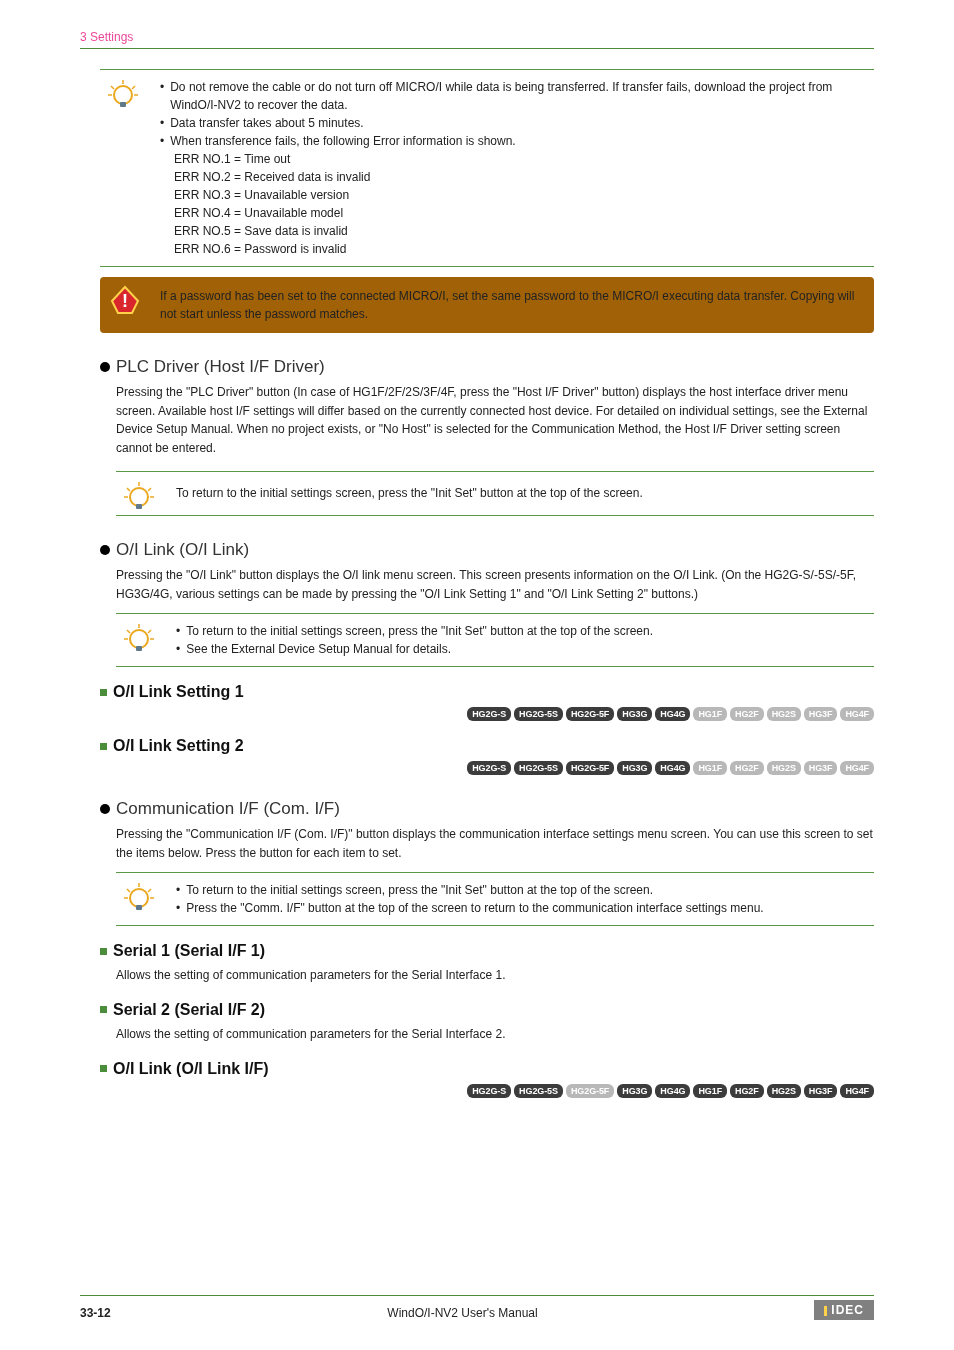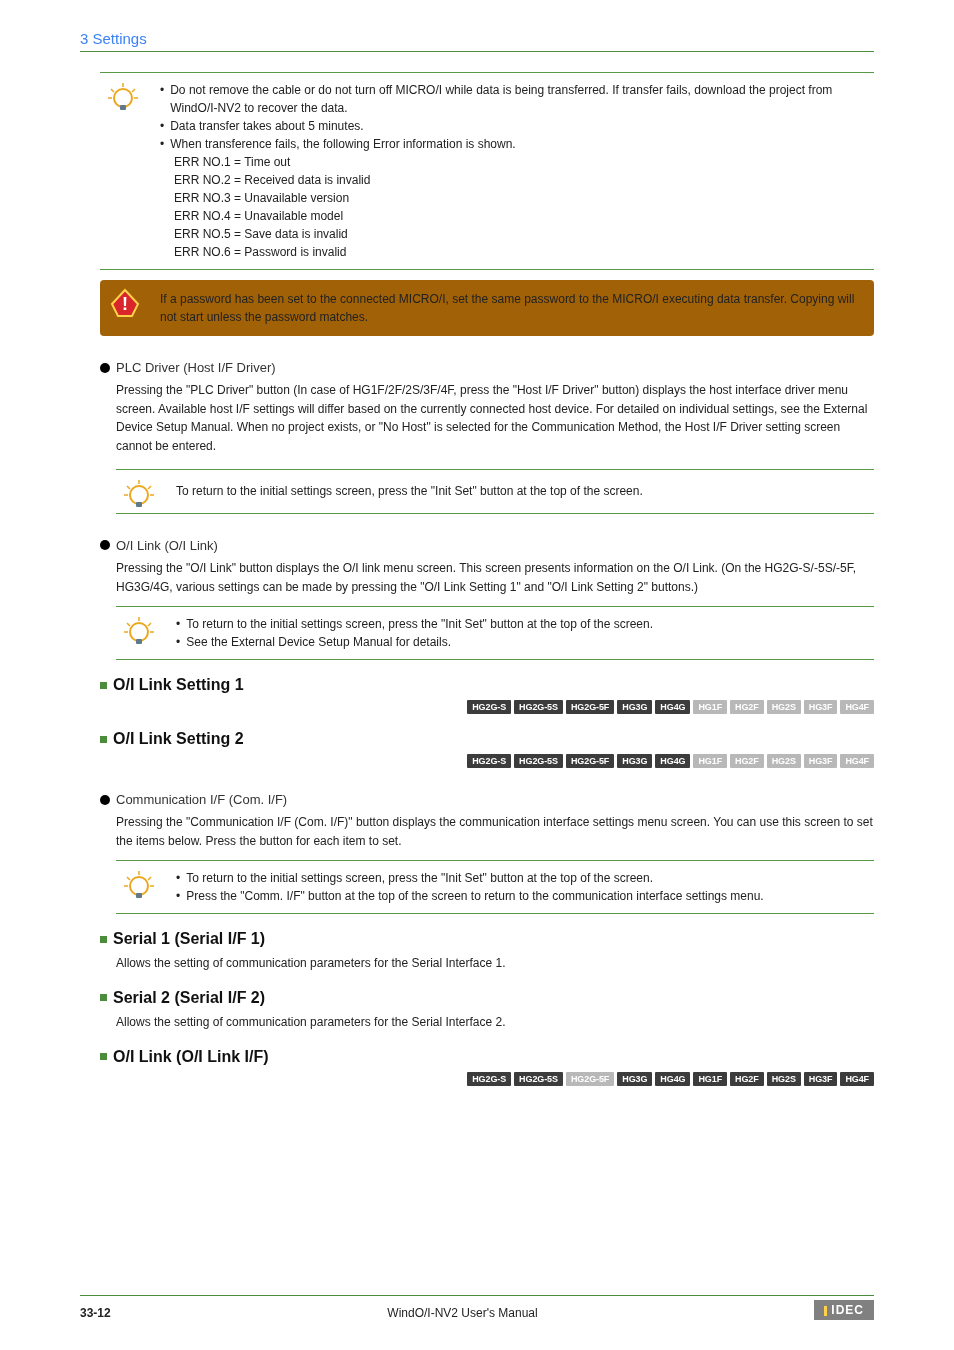--- a/index.html
+++ b/index.html
@@ -12,22 +12,22 @@
     background: #fff;
     width: 954px;
     min-height: 1350px;
     box-sizing: border-box;
     position: relative;
   }
   .header {
     padding: 30px 80px 0 80px;
   }
   .header-title {
-    font-size: 15px;
-    color: #3b82f6;
+    font-size: 12px;
+    color: #ec4899;
     margin-bottom: 4px;
   }
   .header-rule {
     border: none;
     border-top: 1px solid #4b8d3b;
     margin: 0;
   }
   .content {
     padding: 20px 80px 40px 100px;
   }
@@ -70,21 +70,21 @@
     line-height: 1.5;
   }
   .bullet-dot {
     margin-right: 6px;
   }
   .err-list {
     margin-left: 14px;
     line-height: 1.5;
   }
   .section-heading {
-    font-size: 13px;
+    font-size: 17px;
     color: #333;
     margin-top: 24px;
     margin-bottom: 6px;
     display: flex;
     align-items: center;
   }
   .section-heading::before {
     content: "";
     display: inline-block;
     width: 10px;
@@ -120,21 +120,21 @@
     display: flex;
     flex-wrap: wrap;
     gap: 3px;
     justify-content: flex-end;
     margin: 6px 0 2px 0;
   }
   .tag {
     font-size: 9px;
     font-weight: bold;
     padding: 2px 5px;
-    border-radius: 1px;
+    border-radius: 6px;
     color: #fff;
     letter-spacing: -0.1px;
   }
   .tag.dark { background: #3c3c3c; }
   .tag.light { background: #b8b8b8; }
   .footer {
     position: absolute;
     bottom: 30px;
     left: 80px;
     right: 80px;

